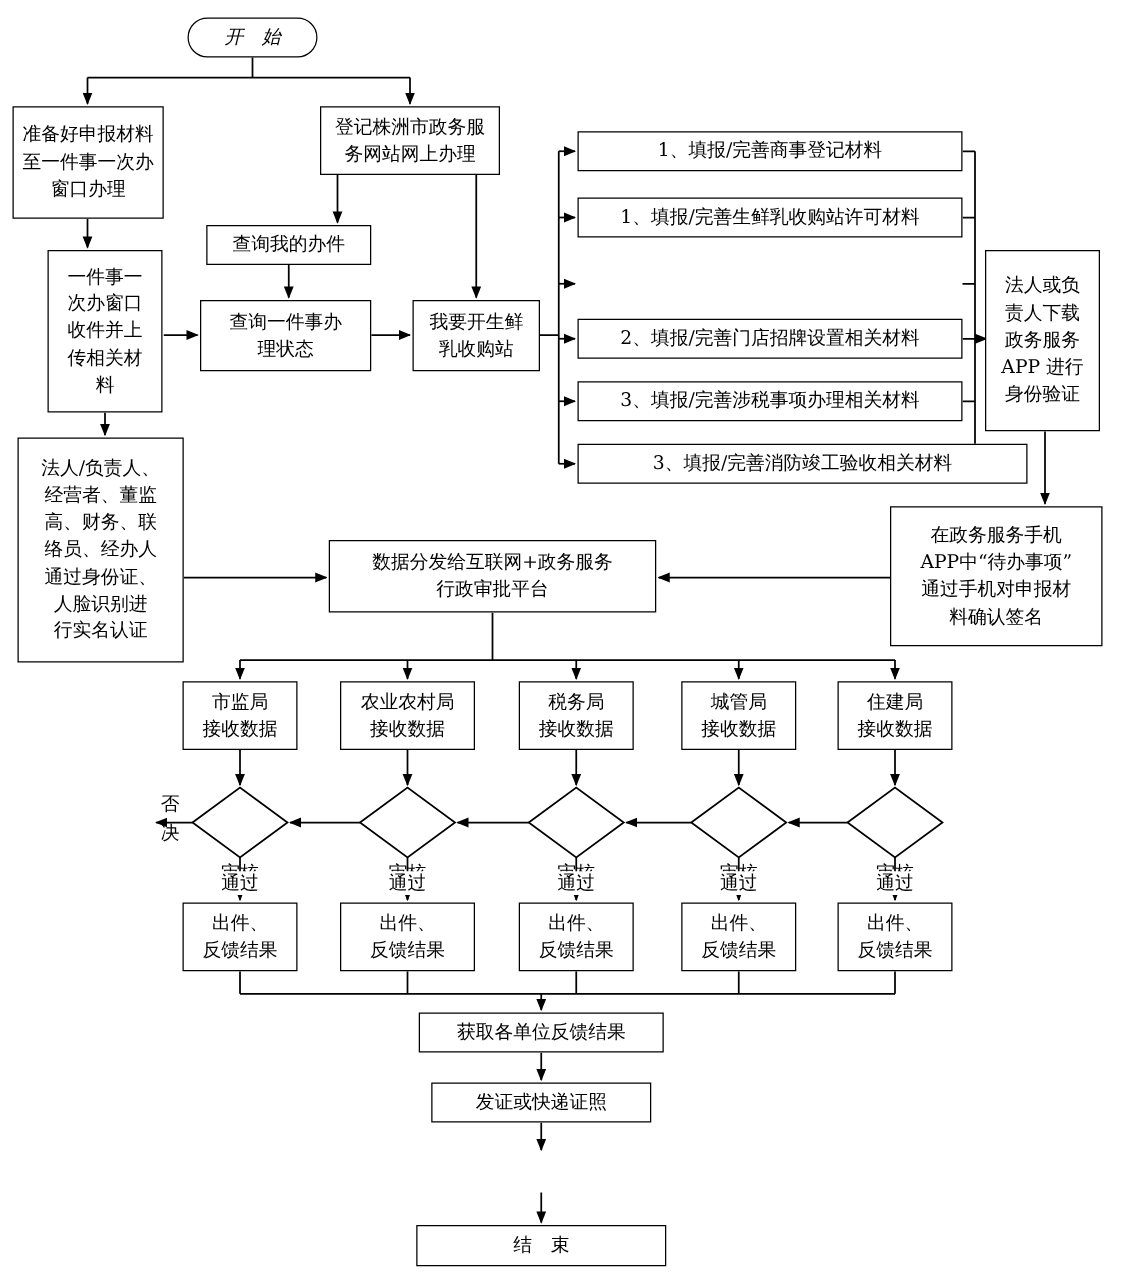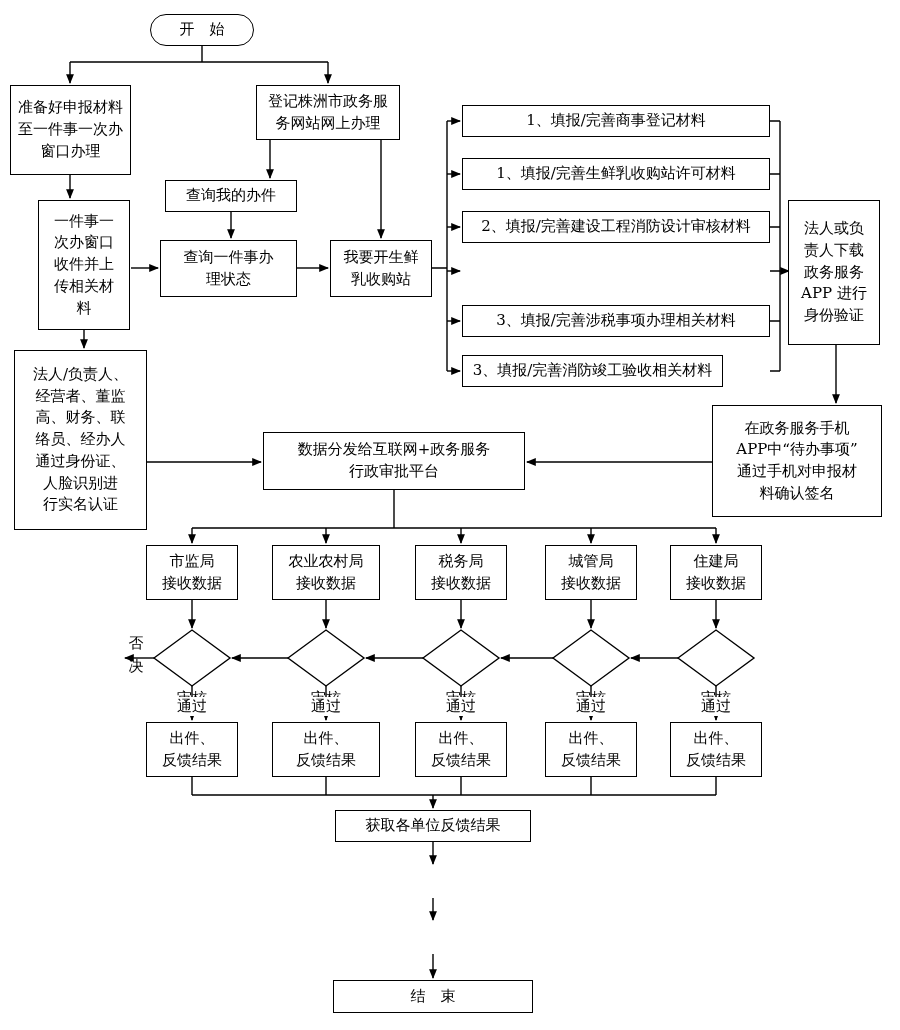--- a/index.html
+++ b/index.html
@@ -7,21 +7,21 @@
   body { font-family:"DejaVu Serif","Liberation Serif",serif; color:#000; }
   .canvas { position:relative; width:900px; height:1030px; background:#fff; overflow:hidden; }
   svg.connectors { position:absolute; left:0; top:0; z-index:0; }
   .node {
     position:absolute; z-index:1;
     border:1.5px solid #000; background:#fff;
     display:flex; align-items:center; justify-content:center;
     text-align:center; white-space:pre-line;
     font-size:15px; line-height:1.45; padding:1px 2px;
   }
-  .terminator { border-radius:16px; }
+  .terminator { border-radius:16px;font-style:italic; }
   .dlabel {
     position:absolute; z-index:2; font-size:15px; line-height:22px;
     text-align:center; white-space:pre-line;margin-top:40px;
   }
   .lbl { position:absolute; z-index:2; font-size:15px; text-align:center; white-space:pre-line; }
   .lbl.pass { background:#fff; line-height:19px; }
   .lbl.reject { line-height:23px; width:18px; }
 </style>
 </head>
 <body>
@@ -127,23 +127,23 @@
   <div class="node" style="left:160px;top:240px;width:137px;height:57px">查询一件事办
 理状态</div>
 
   <div class="node" style="left:165px;top:180px;width:132px;height:32px">查询我的办件</div>
 
   <div class="node" style="left:330px;top:240px;width:102px;height:57px">我要开生鲜
 乳收购站</div>
 
   <div class="node" style="left:462px;top:105px;width:308px;height:32px">1、填报/完善商事登记材料</div>
   <div class="node" style="left:462px;top:158px;width:308px;height:32px">1、填报/完善生鲜乳收购站许可材料</div>
-  <div class="node" style="left:462px;top:211px;width:308px;height:32px">2、填报/完善建设工程消防设计审核材料</div>
+  <div class="node" style="left:462px;top:255px;width:308px;height:32px">2、填报/完善门店招牌设置相关材料</div>
   <div class="node" style="left:462px;top:305px;width:308px;height:32px">3、填报/完善涉税事项办理相关材料</div>
-  <div class="node" style="left:462px;top:355px;width:261px;height:32px">3、填报/完善消防竣工验收相关材料</div>
+  <div class="node" style="left:462px;top:355px;width:360px;height:32px">3、填报/完善消防竣工验收相关材料</div>
 
   <div class="node" style="left:788px;top:200px;width:92px;height:145px">法人或负
 责人下载
 政务服务
 APP 进行
 身份验证</div>
 
   <div class="node" style="left:712px;top:405px;width:170px;height:112px">在政务服务手机
 APP中“待办事项”
 通过手机对申报材
@@ -184,17 +184,18 @@
 反馈结果</div>
   <div class="node" style="left:415px;top:722px;width:92px;height:55px">出件、
 反馈结果</div>
   <div class="node" style="left:545px;top:722px;width:92px;height:55px">出件、
 反馈结果</div>
   <div class="node" style="left:670px;top:722px;width:92px;height:55px">出件、
 反馈结果</div>
 
   <div class="node" style="left:335px;top:810px;width:196px;height:32px">获取各单位反馈结果</div>
 
+  <div class="node" style="left:345px;top:866px;width:176px;height:32px">发证或快递证照</div>
 
 
   <div class="node" style="left:333px;top:980px;width:200px;height:33px">结　束</div>
 
 </div>
 
 </body></html>

